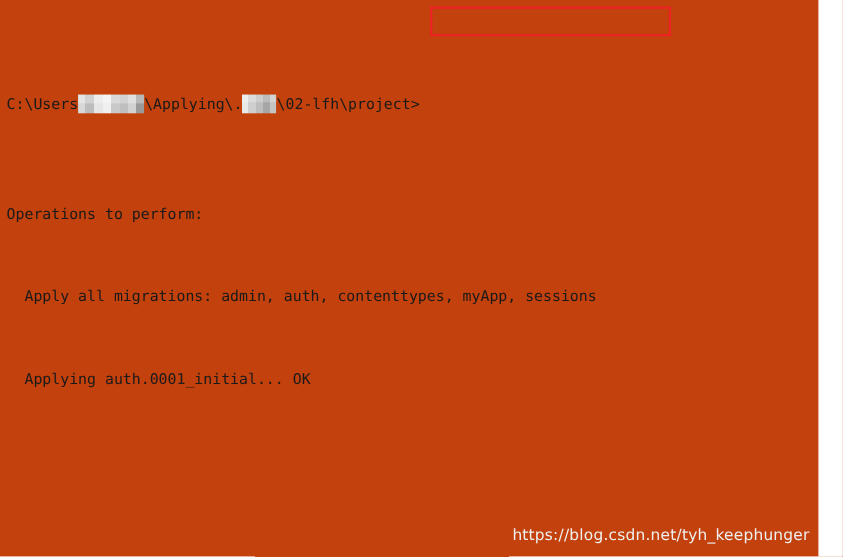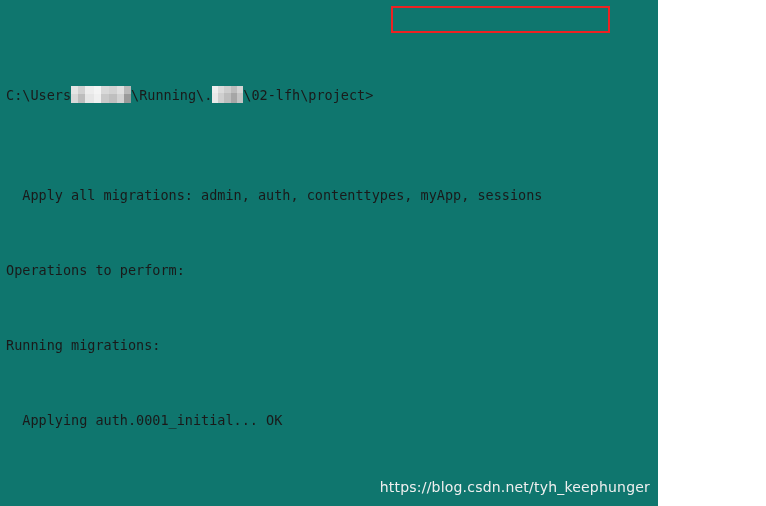--- a/index.html
+++ b/index.html
@@ -3,23 +3,23 @@
 <meta charset="utf-8">
 <title>Command Prompt Output</title>
 <style>
   html, body {
     margin: 0;
     padding: 0;
     background: #ffffff;
   }
   #console {
     position: relative;
-    width: 658px;
+    width: 744px;
     height: 506px;
-    background: #0f766e;
+    background: #c2410c;
     overflow: hidden;
     font-family: "DejaVu Sans Mono", "Liberation Mono", monospace;
     font-size: 13.5px;
     line-height: 25px;
     color: #1a1a1a;
     -webkit-font-smoothing: none;
   }
 
   .terminal-lines {
     position: absolute;
@@ -115,26 +115,25 @@
   }
 </style>
 </head>
 <body>
 
 <div id="console">
 
   <div class="terminal-lines">
 
     <div class="line prompt-line">
-      <span class="seg">C:\Users</span><span class="redaction redaction-a"></span><span class="seg">\Running\.</span><span class="redaction redaction-b"></span><span class="seg">\02-lfh\project&gt;</span>
+      <span class="seg">C:\Users</span><span class="redaction redaction-a"></span><span class="seg">\Applying\.</span><span class="redaction redaction-b"></span><span class="seg">\02-lfh\project&gt;</span>
     </div>
 
+    <div class="line">Operations to perform:</div>
     <div class="line">  Apply all migrations: admin, auth, contenttypes, myApp, sessions</div>
-    <div class="line">Operations to perform:</div>
-    <div class="line">Running migrations:</div>
     <div class="line">  Applying auth.0001_initial... OK</div>
     
     
     
     
     
     
     
     
     

